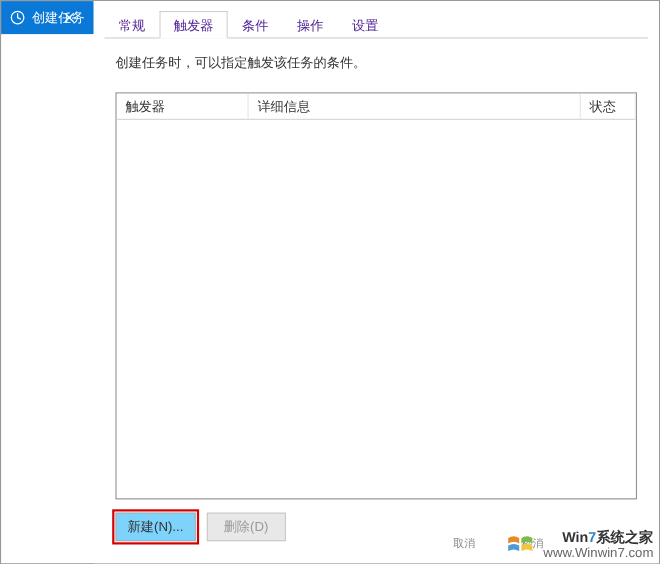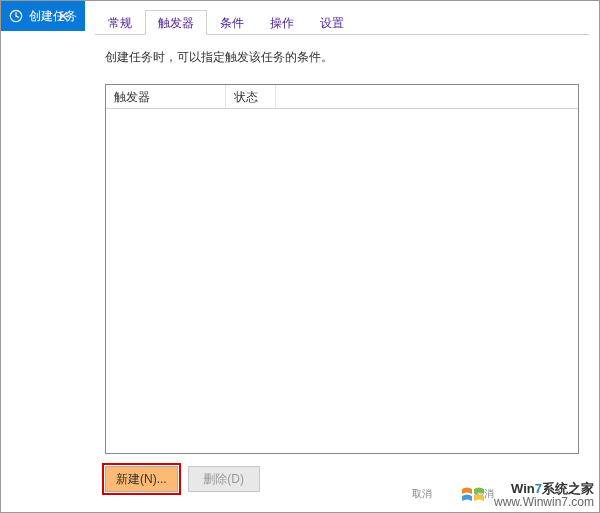--- a/index.html
+++ b/index.html
@@ -116,21 +116,21 @@
   .col-status  { flex: 0 0 50px; border-right:none; }
   .list-body { flex:1; background:#fff; }
   .button-row {
     margin-top: 12px;
     display: flex;
     gap: 10px;
   }
   .btn {
     min-width: 72px;
     height: 26px;
-    background: #fdba74;
+    background: #7dd3fc;
     border: 1px solid #adadad;
     color: #333;
     font-family: inherit;
     font-size: 12px;
     cursor: pointer;
     padding: 0 10px;
   }
   .btn:disabled {
     color: #9a9a9a;
     background: #e8e8e8;
@@ -216,20 +216,21 @@
         <span>设置</span>
       </div>
     </div>
 
     <div class="tab-content">
       <div class="description">创建任务时，可以指定触发该任务的条件。</div>
 
       <div class="list-box">
         <div class="list-header">
           <div class="col col-trigger">触发器</div>
+          <div class="col col-detail">详细信息</div>
           <div class="col col-status">状态</div>
         </div>
         <div class="list-body"></div>
       </div>
 
       <div class="button-row">
         <button class="btn highlight">新建(N)...</button>
         <button class="btn" disabled="">删除(D)</button>
       </div>
     </div>

